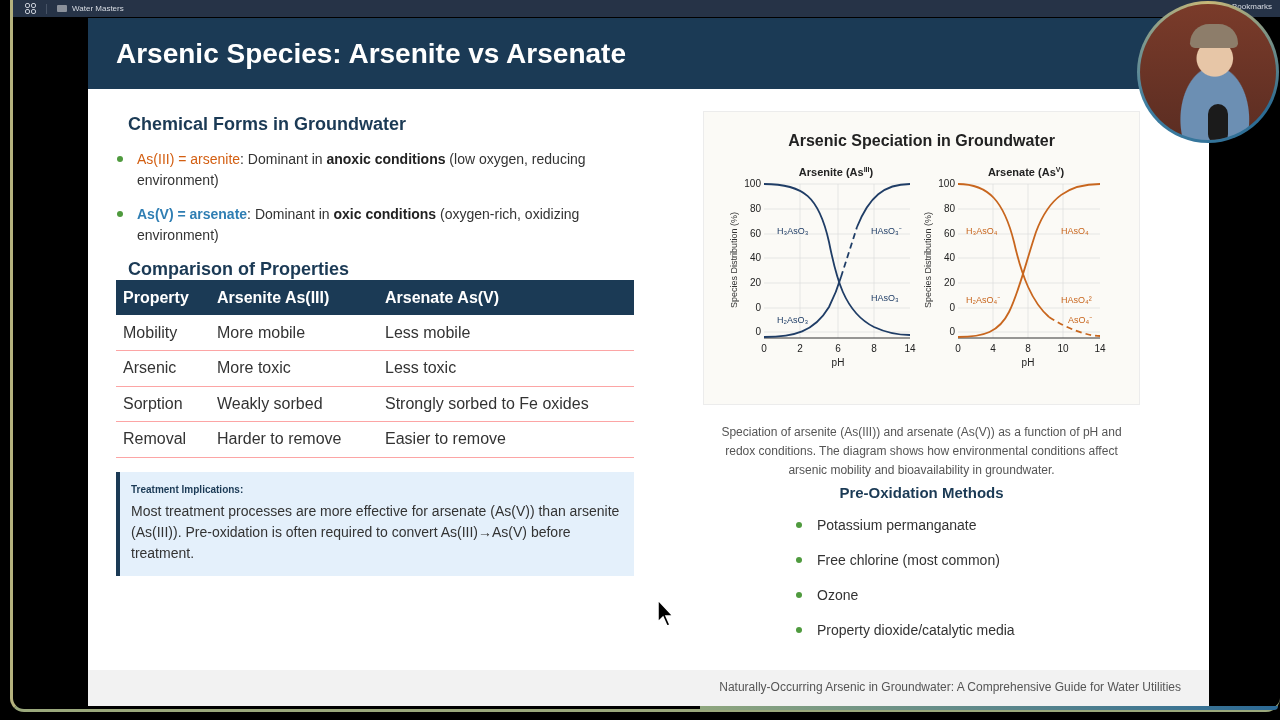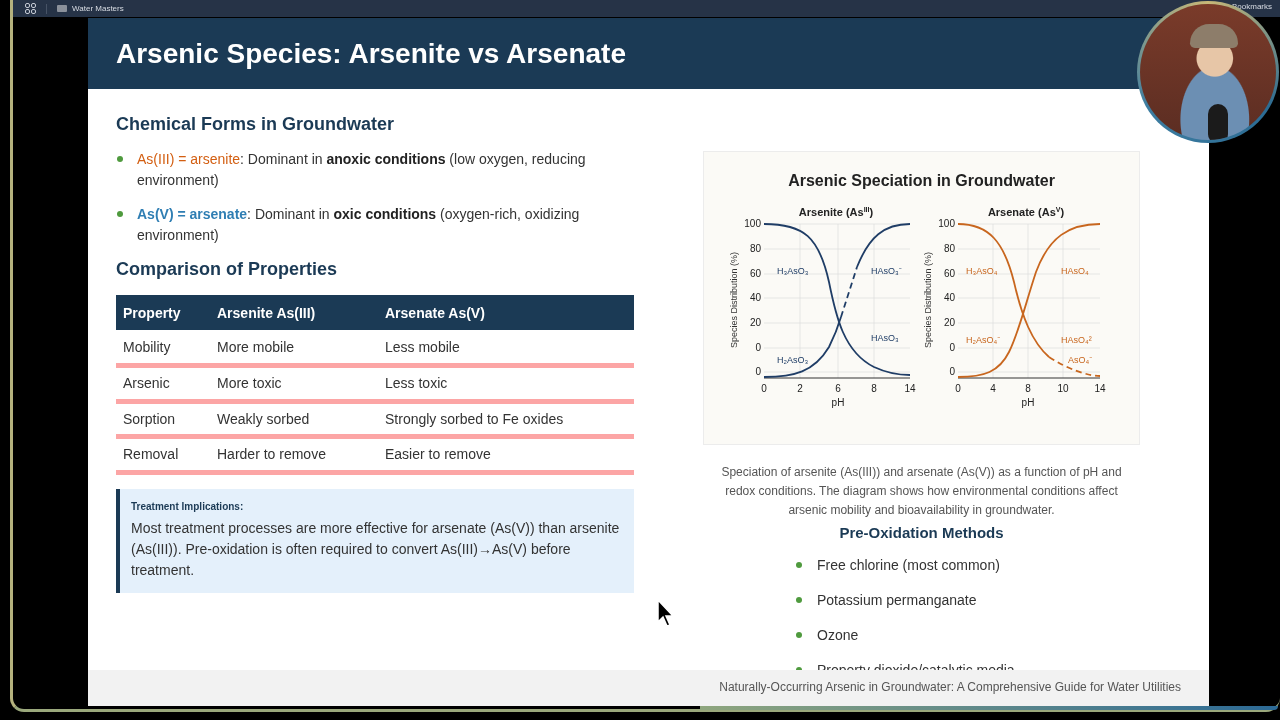--- a/index.html
+++ b/index.html
@@ -12,39 +12,39 @@
     .topbar .sep { width: 1px; height: 10px; background: #475366; margin: 0 10px; }
     .topbar .folder { width: 10px; height: 7px; background: #8b919b; border-radius: 1px; margin-right: 5px; }
     .topbar .label { color: #d9dde4; font-size: 8px; }
     .topbar .bookmarks { position: absolute; right: 8px; top: 2px; color: #d9dde4; font-size: 8px; }
 
     .slide { position: absolute; left: 88px; top: 18px; width: 1121px; height: 688px; background: #ffffff; overflow: hidden; }
     .slide-header { height: 71px; background: #1b3a55; display: flex; align-items: center; padding-left: 28px; }
     .slide-title { color: #ffffff; font-size: 28px; font-weight: bold; }
 
     .left { position: absolute; left: 28px; top: 96px; width: 518px; }
-    .sec-title { color: #1b3a55; font-size: 18px; font-weight: bold; }
+    .sec-title { color: #1b3a55; font-size: 18px; font-weight: bold; margin-left: 12px; }
     .bullets { list-style: none; margin-top: 14px; }
     .bullets li { position: relative; padding-left: 21px; font-size: 14px; line-height: 21px; color: #333; margin-bottom: 13px; }
     .bullets li::before { content: ""; position: absolute; left: 1px; top: 7px; width: 6px; height: 6px; border-radius: 50%; background: #4f9a3e; }
     .term-orange { color: #d35f12; font-weight: normal; }
     .term-blue { color: #2f7eb3; font-weight: bold; }
     .strong { color: #222; font-weight: bold; }
 
     .sec2 { margin-top: 10px; }
-    table { border-collapse: collapse; width: 518px; margin-top: 15px; font-size: 14px; }
+    table { border-collapse: collapse; width: 518px; font-size: 16px; }
     th { background: #1b3a55; color: #fff; text-align: left; font-weight: bold; height: 35px; padding: 0 7px; }
-    td { height: 35.5px; padding: 0 7px; color: #333; border-bottom: 5px solid #fca5a5; }
+    td { height: 35.5px; padding: 0 7px; color: #333; border-bottom: 1px solid #fca5a5; }
     .col1 { width: 94px; } .col2 { width: 168px; }
 
     .callout { margin-top: 14px; background: #e4f0fb; border-left: 4px solid #1b3a55; padding: 12px 14px 12px 11px; width: 518px; }
     .callout-title { font-size: 10px; font-weight: bold; color: #1b3a55; margin-bottom: 6px; }
     .callout-text { font-size: 14px; line-height: 21px; color: #333; }
 
-    .right { position: absolute; left: 615px; top: 93px; width: 437px; margin-top: 40px; }
+    .right { position: absolute; left: 615px; top: 93px; width: 437px; }
     .chart-card { width: 437px; height: 294px; background: #fbfaf6; border: 1px solid #ececec; position: relative; }
     .chart-title { position: absolute; top: 20px; width: 100%; text-align: center; font-size: 16px; font-weight: bold; color: #222; }
     .caption { margin-top: 18px; text-align: center; font-size: 12px; line-height: 19px; color: #555; padding: 0 2px; }
     .pre-title { text-align: center; font-size: 15px; font-weight: bold; color: #1b3a55; margin-top: 4px; }
     .pre-list { list-style: none; margin-top: 14px; margin-left: 93px; }
     .pre-list li { position: relative; padding-left: 21px; font-size: 14px; color: #333; height: 35px; line-height: 20px; }
     .pre-list li::before { content: ""; position: absolute; left: 0; top: 7px; width: 6px; height: 6px; border-radius: 50%; background: #4f9a3e; }
 
     .footer { position: absolute; left: 0; bottom: 0; width: 1121px; height: 36px; background: #f2f2f2; }
     .footer-text { position: absolute; right: 28px; top: 10px; font-size: 12px; color: #555; }
@@ -218,22 +218,22 @@
               <text x="262" y="191">H₂AsO₄⁻</text>
               <text x="357" y="191">HAsO₄²</text>
               <text x="364" y="211">AsO₄⁻</text>
           </g>
         </g>
       </svg>
     </div>
     <p class="caption">Speciation of arsenite (As(III)) and arsenate (As(V)) as a function of pH and redox conditions. The diagram shows how environmental conditions affect arsenic mobility and bioavailability in groundwater.</p>
     <h2 class="pre-title">Pre-Oxidation Methods</h2>
     <ul class="pre-list">
+      <li>Potassium permanganate</li>
       <li>Free chlorine (most common)</li>
-      <li>Potassium permanganate</li>
       <li>Ozone</li>
       <li>Property dioxide/catalytic media</li>
     </ul>
   </div>
 
   <div class="footer">
     <span class="footer-text">Naturally-Occurring Arsenic in Groundwater: A Comprehensive Guide for Water Utilities</span>
   </div>
 </div>
 

